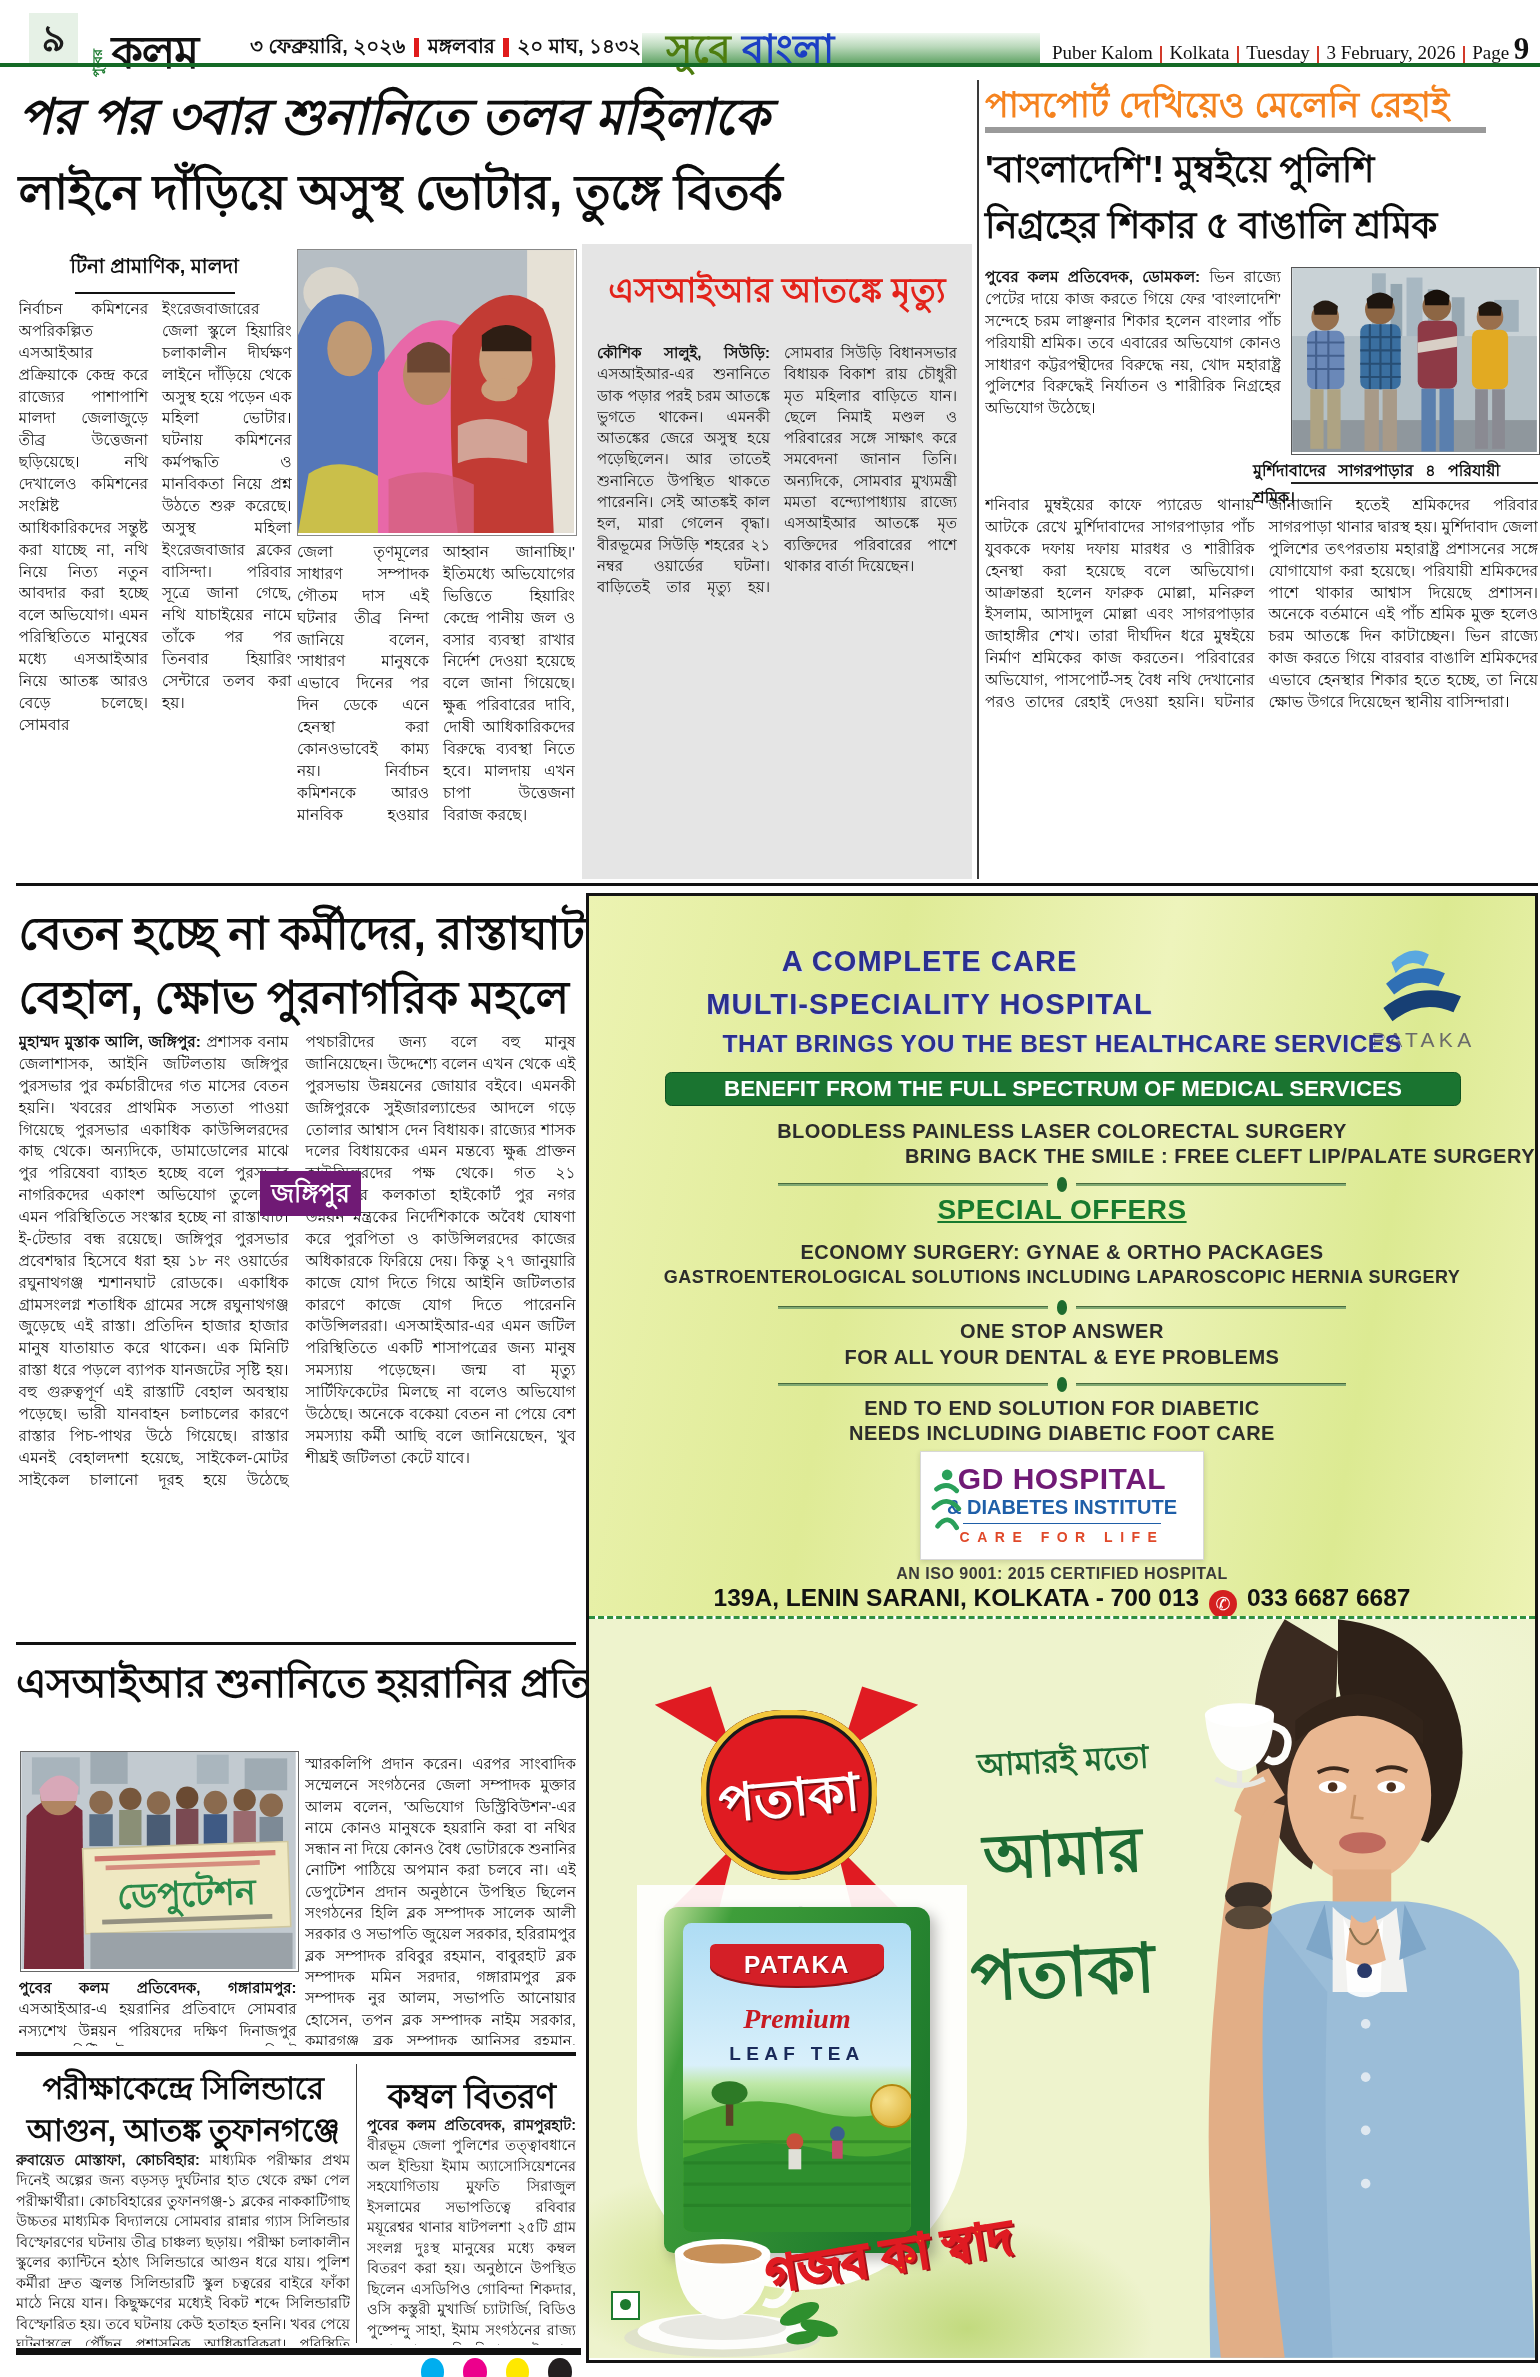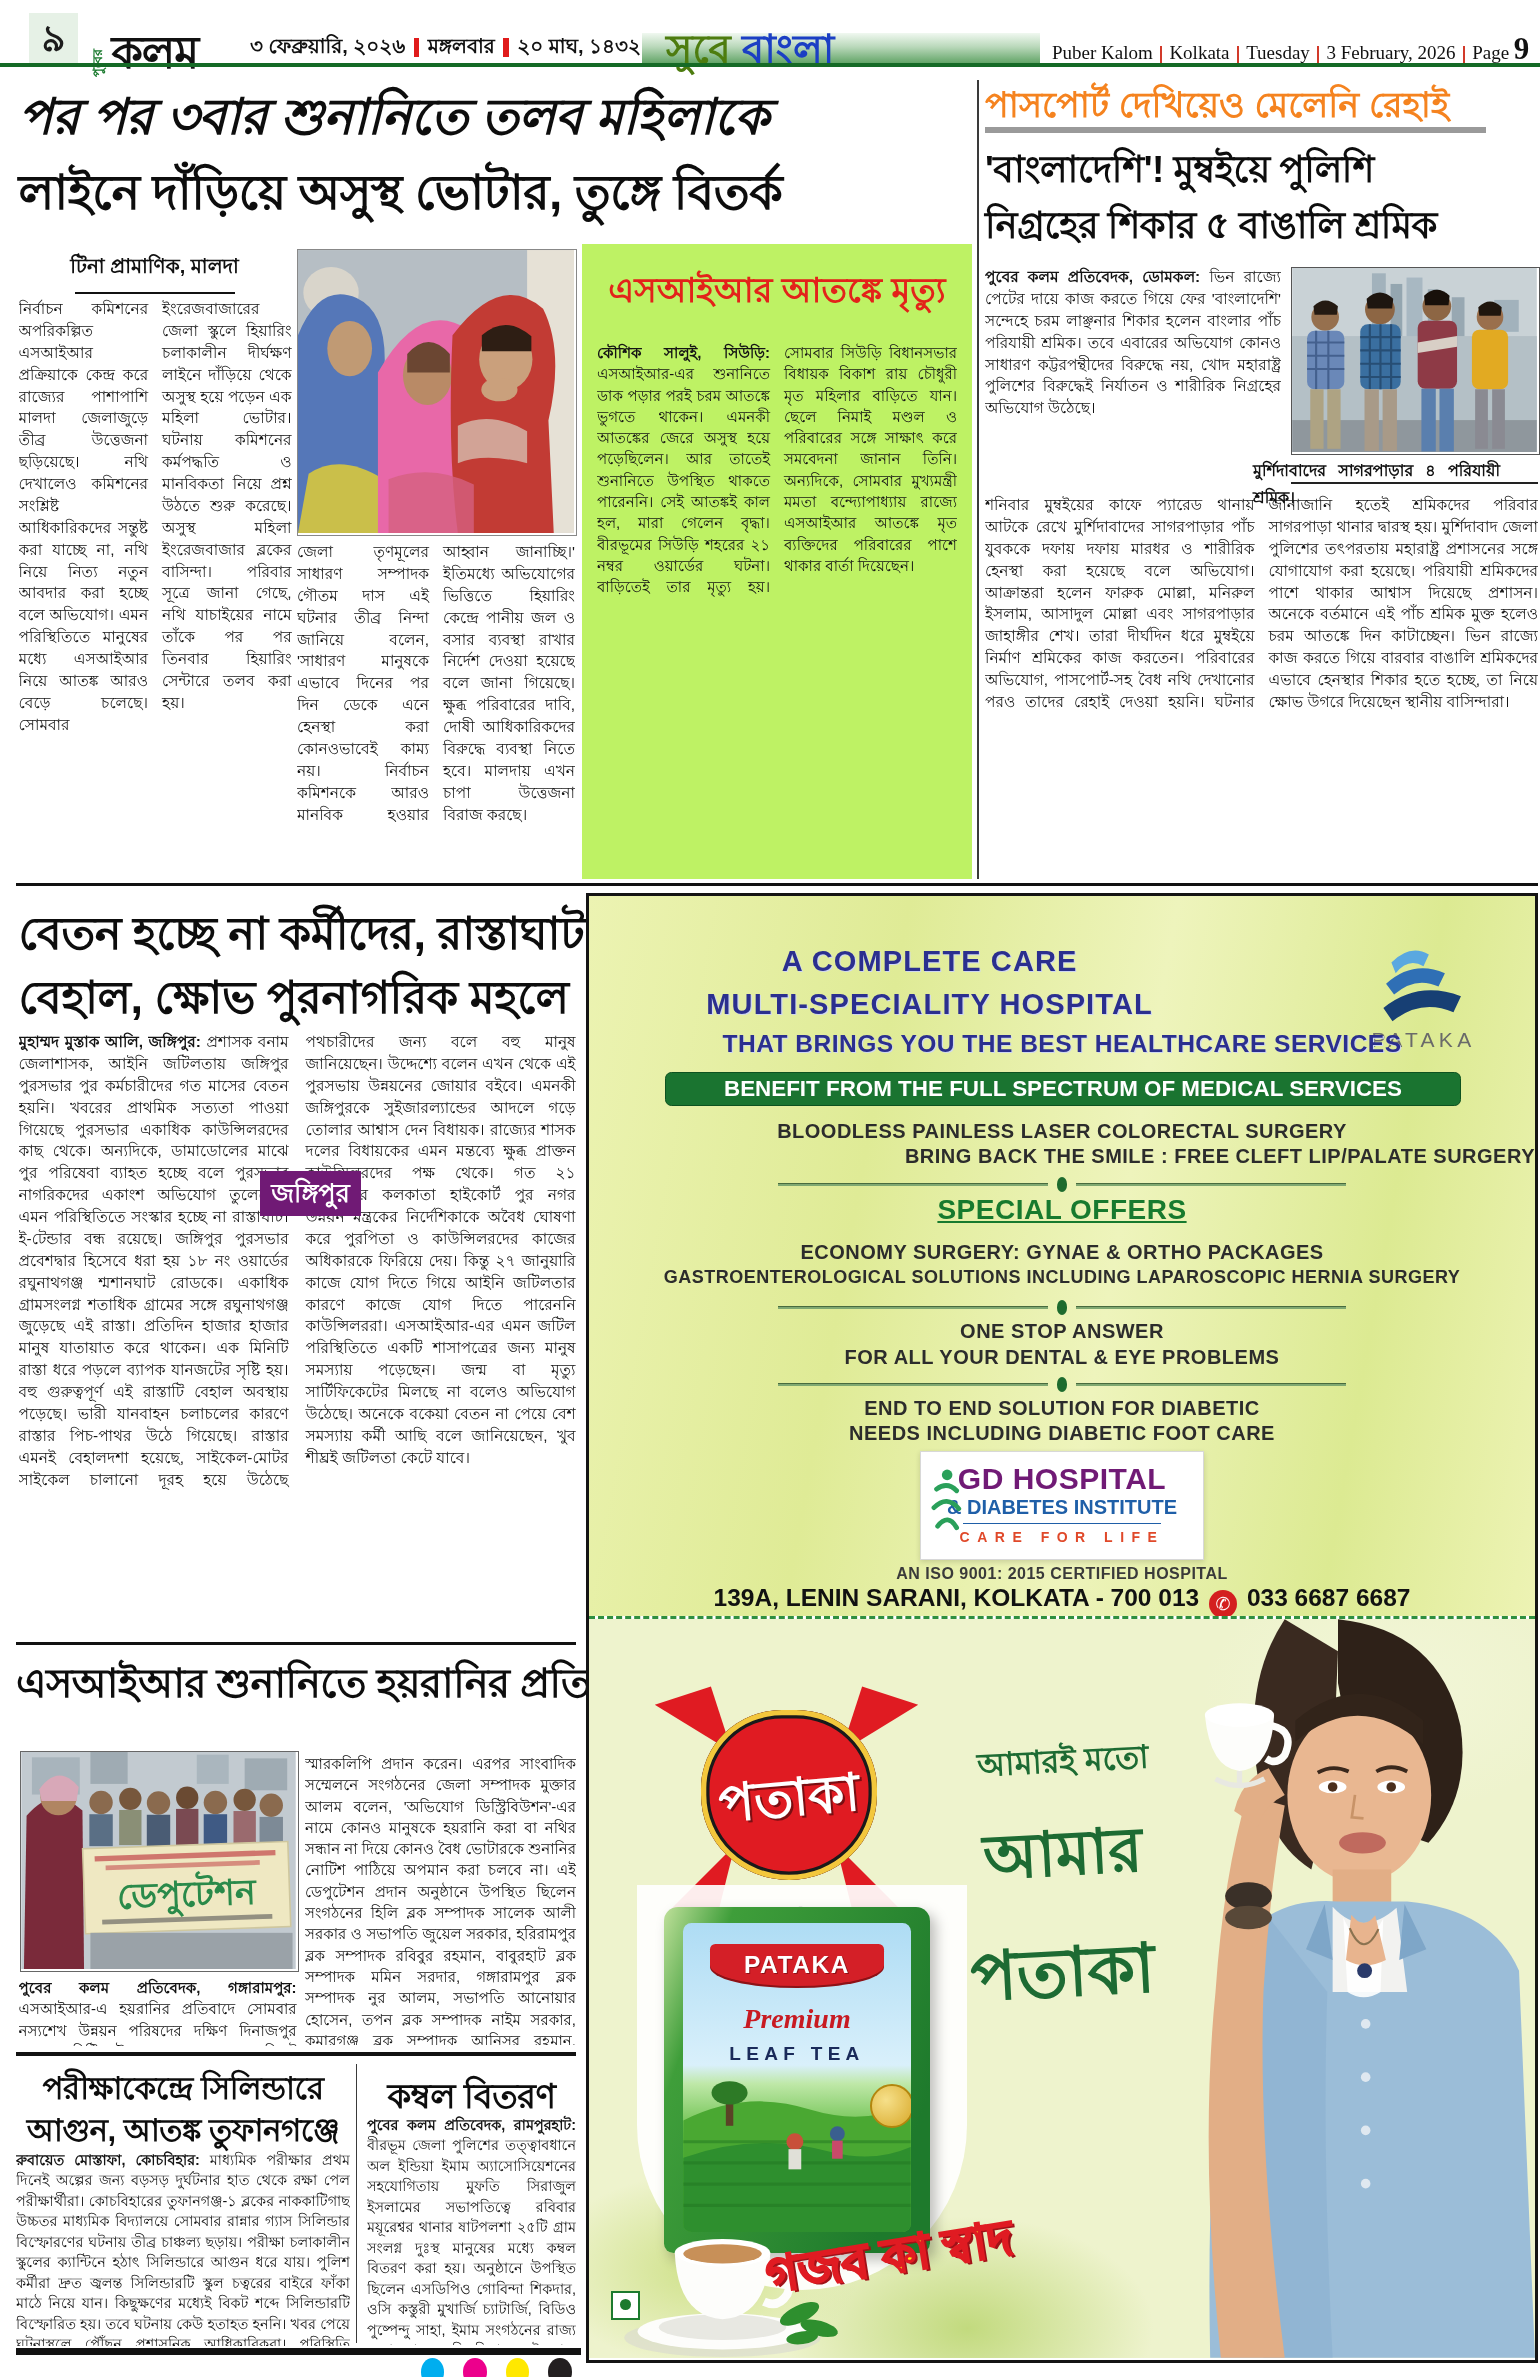--- a/index.html
+++ b/index.html
@@ -87,21 +87,21 @@
 
   <div class="abs body-txt just cols2" style="left:18.6px;top:298px;width:273px;height:579px;">
     <span>নির্বাচন কমিশনের অপরিকল্পিত এসআইআর প্রক্রিয়াকে কেন্দ্র করে রাজ্যের পাশাপাশি মালদা জেলাজুড়ে তীব্র উত্তেজনা ছড়িয়েছে। নথি দেখালেও কমিশনের সংশ্লিষ্ট আধিকারিকদের সন্তুষ্ট করা যাচ্ছে না, নথি নিয়ে নিত্য নতুন আবদার করা হচ্ছে বলে অভিযোগ। এমন পরিস্থিতিতে মানুষের মধ্যে এসআইআর নিয়ে আতঙ্ক আরও বেড়ে চলেছে।</span>
     <span>সোমবার ইংরেজবাজারের জেলা স্কুলে হিয়ারিং চলাকালীন দীর্ঘক্ষণ লাইনে দাঁড়িয়ে থেকে অসুস্থ হয়ে পড়েন এক মহিলা ভোটার। ঘটনায় কমিশনের কর্মপদ্ধতি ও মানবিকতা নিয়ে প্রশ্ন উঠতে শুরু করেছে। অসুস্থ মহিলা ইংরেজবাজার ব্লকের বাসিন্দা। পরিবার সূত্রে জানা গেছে, নথি যাচাইয়ের নামে তাঁকে পর পর তিনবার হিয়ারিং সেন্টারে তলব করা হয়।</span>
   </div>
   <div class="abs body-txt just cols2" style="left:297px;top:541px;width:278px;height:337px;">
     <span>জেলা তৃণমূলের সাধারণ সম্পাদক গৌতম দাস এই ঘটনার তীব্র নিন্দা জানিয়ে বলেন, 'সাধারণ মানুষকে এভাবে দিনের পর দিন ডেকে এনে হেনস্থা করা কোনওভাবেই কাম্য নয়। নির্বাচন কমিশনকে আরও মানবিক হওয়ার আহ্বান জানাচ্ছি।'</span>
     <span>ইতিমধ্যে অভিযোগের ভিত্তিতে হিয়ারিং কেন্দ্রে পানীয় জল ও বসার ব্যবস্থা রাখার নির্দেশ দেওয়া হয়েছে বলে জানা গিয়েছে। ক্ষুব্ধ পরিবারের দাবি, দোষী আধিকারিকদের বিরুদ্ধে ব্যবস্থা নিতে হবে। মালদায় এখন চাপা উত্তেজনা বিরাজ করছে।</span>
   </div>
 
-  <div class="abs" style="left:582px;top:244px;width:390px;height:635px;background:#bef264;padding:0;box-sizing:border-box;">
+  <div class="abs" style="left:582px;top:244px;width:390px;height:635px;background:#e5e5e5;padding:0;box-sizing:border-box;">
     <div class="ctr b" style="color:#e3221a;font-size:34px;margin-top:20px;">এসআইআর আতঙ্কে মৃত্যু</div>
     <div class="just cols2 body-txt" style="margin:21px 15px 8px;font-size:15px;height:479px;">
       <span class="b">কৌশিক সালুই, সিউড়ি:</span>
       <span>এসআইআর-এর শুনানিতে ডাক পড়ার পরই চরম আতঙ্কে ভুগতে থাকেন। এমনকী আতঙ্কের জেরে অসুস্থ হয়ে পড়েছিলেন। আর তাতেই শুনানিতে উপস্থিত থাকতে পারেননি। সেই আতঙ্কই কাল হল, মারা গেলেন বৃদ্ধা। বীরভূমের সিউড়ি শহরের ২১ নম্বর ওয়ার্ডের ঘটনা।</span>
       <span>বাড়িতেই তার মৃত্যু হয়। সোমবার সিউড়ি বিধানসভার বিধায়ক বিকাশ রায় চৌধুরী মৃত মহিলার বাড়িতে যান। ছেলে নিমাই মণ্ডল ও পরিবারের সঙ্গে সাক্ষাৎ করে সমবেদনা জানান তিনি। অন্যদিকে, সোমবার মুখ্যমন্ত্রী মমতা বন্দ্যোপাধ্যায় রাজ্যে এসআইআর আতঙ্কে মৃত ব্যক্তিদের পরিবারের পাশে থাকার বার্তা দিয়েছেন।</span>
     </div>
   </div>
 
   <div class="abs vrule" style="left:977px;top:80px;height:799px;"></div>
 

